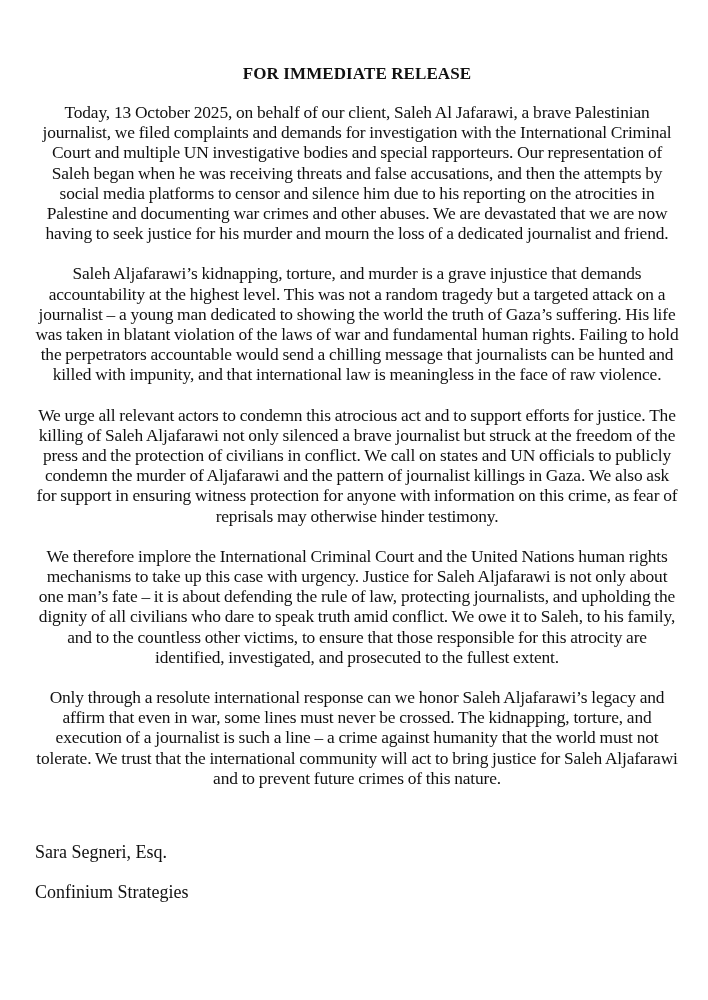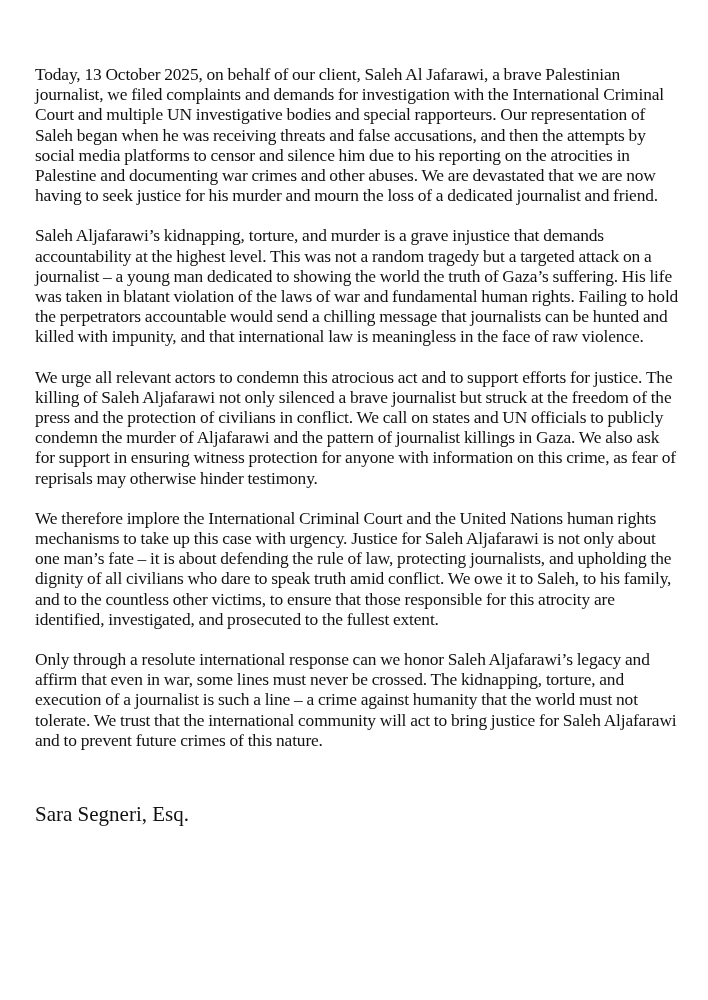--- a/index.html
+++ b/index.html
@@ -28,34 +28,37 @@
       line-height: 20px;
       margin: 0 0 18px 0;
       letter-spacing: 0.1px;
     }
     .para {
       font-size: 17.4px;
       line-height: 20.2px;
       margin: 0 0 20px 0;
       letter-spacing: -0.15px;
       word-spacing: -0.3px;
+      text-align: center;
     }
     .signature {
-      font-size: 21px;
+      font-size: 18px;
       line-height: 20px;
       margin: 0;
     }
     .sig-name { margin-top: 54px; }
     .sig-org { margin-top: 20px; }
   </style>
 </head>
 <body>
 
 <div class="page">
+  <p class="headline">FOR IMMEDIATE RELEASE</p>
 
   <p class="para">Today, 13 October 2025, on behalf of our client, Saleh Al Jafarawi, a brave Palestinian journalist, we filed complaints and demands for investigation with the International Criminal Court and multiple UN investigative bodies and special rapporteurs. Our representation of Saleh began when he was receiving threats and false accusations, and then the attempts by social media platforms to censor and silence him due to his reporting on the atrocities in Palestine and documenting war crimes and other abuses. We are devastated that we are now having to seek justice for his murder and mourn the loss of a dedicated journalist and friend.</p>
   <p class="para">Saleh Aljafarawi’s kidnapping, torture, and murder is a grave injustice that demands accountability at the highest level. This was not a random tragedy but a targeted attack on a journalist – a young man dedicated to showing the world the truth of Gaza’s suffering. His life was taken in blatant violation of the laws of war and fundamental human rights. Failing to hold the perpetrators accountable would send a chilling message that journalists can be hunted and killed with impunity, and that international law is meaningless in the face of raw violence.</p>
   <p class="para">We urge all relevant actors to condemn this atrocious act and to support efforts for justice. The killing of Saleh Aljafarawi not only silenced a brave journalist but struck at the freedom of the press and the protection of civilians in conflict. We call on states and UN officials to publicly condemn the murder of Aljafarawi and the pattern of journalist killings in Gaza. We also ask for support in ensuring witness protection for anyone with information on this crime, as fear of reprisals may otherwise hinder testimony.</p>
   <p class="para">We therefore implore the International Criminal Court and the United Nations human rights mechanisms to take up this case with urgency. Justice for Saleh Aljafarawi is not only about one man’s fate – it is about defending the rule of law, protecting journalists, and upholding the dignity of all civilians who dare to speak truth amid conflict. We owe it to Saleh, to his family, and to the countless other victims, to ensure that those responsible for this atrocity are identified, investigated, and prosecuted to the fullest extent.</p>
   <p class="para">Only through a resolute international response can we honor Saleh Aljafarawi’s legacy and affirm that even in war, some lines must never be crossed. The kidnapping, torture, and execution of a journalist is such a line – a crime against humanity that the world must not tolerate. We trust that the international community will act to bring justice for Saleh Aljafarawi and to prevent future crimes of this nature.</p>
 
   <p class="signature sig-name">Sara Segneri, Esq.</p>
+  <p class="signature sig-org">Confinium Strategies</p>
 </div>
 
 </body></html>

